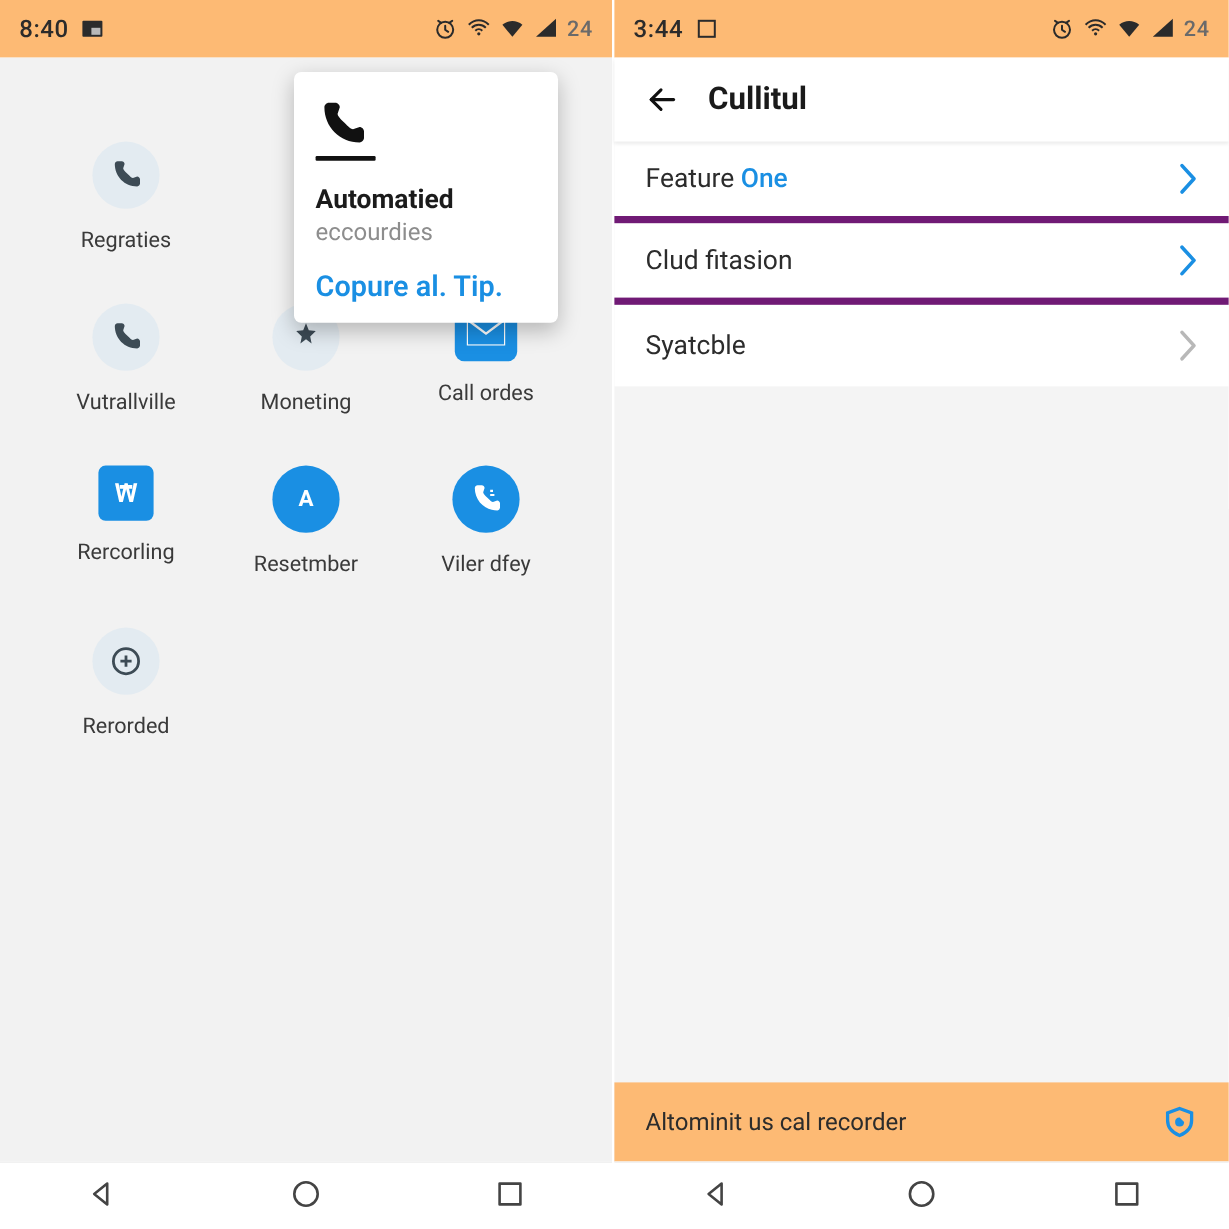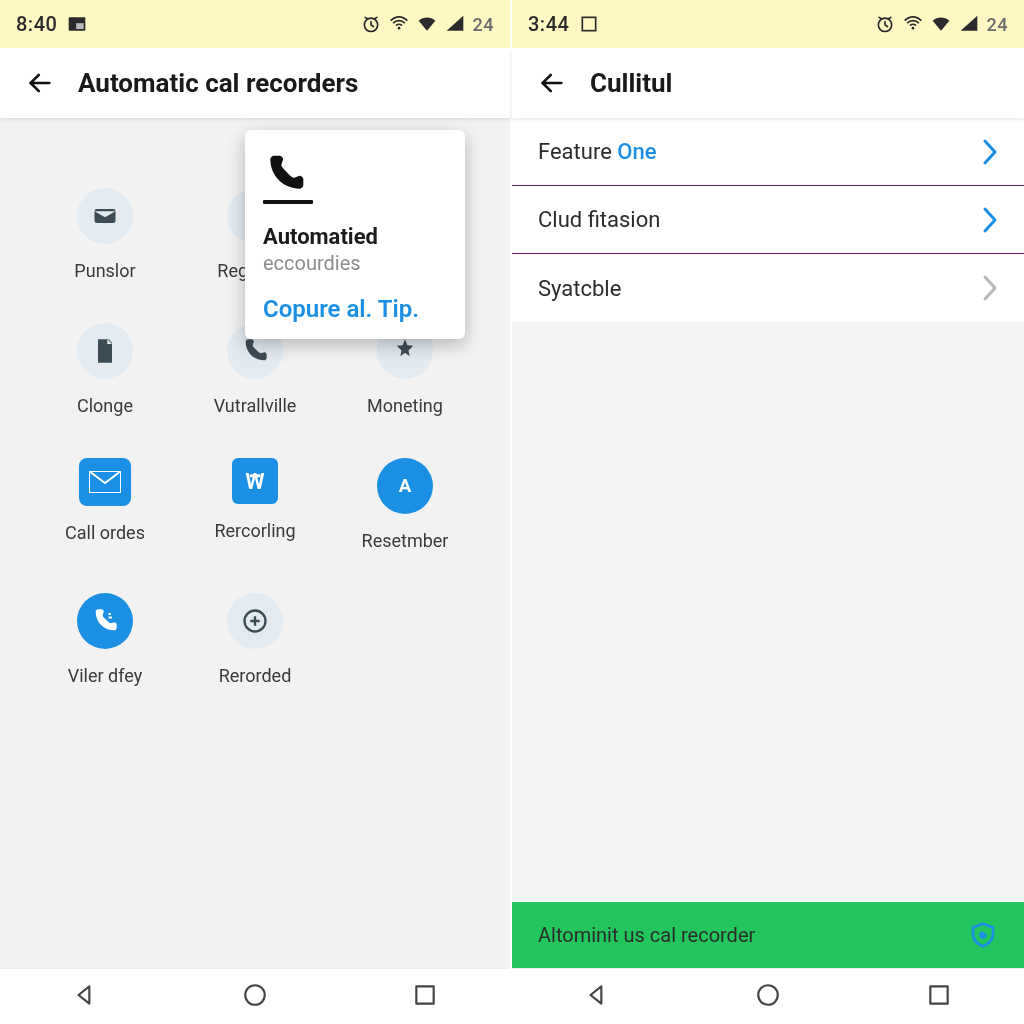--- a/index.html
+++ b/index.html
@@ -1,20 +1,20 @@
 <!DOCTYPE html>
 <html><head>
 <meta charset="utf-8">
 <style>
   * { box-sizing: border-box; margin: 0; padding: 0; }
   html, body { width: 1024px; height: 1024px; font-family: -apple-system, Roboto, Arial, sans-serif; background: #fff; }
   .canvas { display: flex; width: 1024px; height: 1024px; }
   .phone { width: 512px; height: 1024px; display: flex; flex-direction: column; position: relative; }
   .phone.left { border-right: 2px solid #fff; }
-  .status-bar { height: 48px; background: #fef9c3; display: flex; align-items: center; justify-content: space-between; padding: 15px 16px; color: #2b2b2b; font-size: 20px; font-weight: 500; letter-spacing: .5px; }
+  .status-bar { height: 48px; background: #fdba74; display: flex; align-items: center; justify-content: space-between; padding: 15px 16px; color: #2b2b2b; font-size: 20px; font-weight: 500; letter-spacing: .5px; }
   .status-left { display: flex; align-items: center; gap: 10px; }
   .status-right { display: flex; align-items: center; gap: 8px; }
   .status-icon { width: 20px; height: 20px; fill: #2b2b2b; }
   .status-pct { font-size: 18px; font-weight: 500; color:#6a6a6a; }
   .app-bar { height: 70px; background: #fff; display: flex; align-items: center; padding: 0 20px; box-shadow: 0 2px 3px rgba(0,0,0,0.08); position: relative; z-index: 2; }
   .back-btn { width: 40px; height: 40px; display:flex; align-items:center; justify-content:center; margin-right: 18px; }
   .back-btn svg { width: 28px; height: 28px; stroke:#111; stroke-width:2.2; fill:none; stroke-linecap:round; stroke-linejoin:round;}
   .app-title { font-size: 26px; font-weight: 700; color:#1a1a1a; }
   .body-area { flex:1; background:#f2f2f2; position: relative; overflow: hidden; }
   
@@ -30,30 +30,30 @@
   .tile .label { margin-top:16px; font-size:18px; color:#3a3a3a; text-align:center; }
   
   .popup { position:absolute; top:12px; left:245px; width:220px; background:#fff; border-radius:6px; box-shadow: 0 6px 18px rgba(0,0,0,0.25); padding: 22px 18px 16px; display:flex; flex-direction:column; align-items:flex-start; z-index:3;}
   .popup svg.phone-ic { width:44px; height:44px; fill:#111; margin-bottom:4px;}
   .popup .under { width:50px; height:4px; background:#111; border-radius:1px; margin-bottom:20px;}
   .popup .t1 { font-size:22px; font-weight:700; color:#1b1b1b;}
   .popup .t2 { font-size:20px; color:#8d8d8d; margin-top:2px;}
   .popup .link { margin-top:20px; font-size:24px; font-weight:600; color:#1a8fe3;}
   
   .list { background:#fff; }
-  .row { height:68px; display:flex; align-items:center; justify-content:space-between; padding: 0 26px; border-bottom:1px solid #701a75; }
+  .row { height:68px; display:flex; align-items:center; justify-content:space-between; padding: 0 26px; border-bottom:6px solid #701a75; }
   .row:last-child { border-bottom:none;}
   .row .txt { font-size:22px; color:#2c2c2c; }
   .row .txt .accent { color:#1a8fe3; font-weight:500;}
   .chev { width:16px; height:28px; }
   .chev svg { width:16px; height:28px; stroke:#1a8fe3; stroke-width:3; fill:none; stroke-linecap:round; stroke-linejoin:round;}
   .chev.muted svg { stroke:#b8b8b8; }
   .right-body { background:#f4f4f4; flex:1; display:flex; flex-direction:column;}
   .right-body .list { margin-top:0; }
-  .bottom-strip { margin-top:auto; background:#22c55e; height:66px; display:flex; align-items:center; justify-content:space-between; padding:0 26px; }
+  .bottom-strip { margin-top:auto; background:#fdba74; height:66px; display:flex; align-items:center; justify-content:space-between; padding:0 26px; }
   .bottom-strip .txt { font-size:20px; color:#2c2c2c;}
   .shield { width:30px; height:30px; }
   .shield svg { width:30px; height:30px; fill:none; stroke:#1a8fe3; stroke-width:2.2; }
   
   .navbar { height:56px; background:#fff; display:flex; align-items:center; justify-content:space-around; border-top:1px solid #eee;}
   .navbar svg { width:26px; height:26px; stroke:#444; stroke-width:2; fill:none; stroke-linejoin:round; stroke-linecap:round;}
 </style>
 </head>
 <body>
 
@@ -83,40 +83,22 @@
           </svg>
         <svg class="status-icon" viewBox="0 0 24 24">
             <path d="M12 20 2 8c6-5 14-5 20 0z" fill="#2b2b2b"></path>
           </svg>
         <svg class="status-icon" viewBox="0 0 24 24">
             <path d="M2 20h20V2z" fill="#2b2b2b"></path>
           </svg>
         <span class="status-pct">24</span>
       </div>
     </div>
-    <div class="app-bar">
-      <div class="back-btn">
-        <svg viewBox="0 0 24 24">
-            <path d="M20 12H4"></path>
-            <path d="M11 5l-7 7 7 7"></path>
-          </svg>
-      </div>
-      <div class="app-title">Automatic cal recorders</div>
-    </div>
     <div class="body-area">
       <div class="grid">
-        <div class="tile">
-          <div class="circle">
-              <svg viewBox="0 0 24 24">
-                <rect x="3" y="6" width="18" height="12" rx="2"></rect>
-                <path d="M3 8l9 5 9-5" fill="#e3ebf1"></path>
-              </svg>
-            </div>
-          <div class="label">Punslor</div>
-        </div>
         <div class="tile">
           <div class="circle">
               <svg viewBox="0 0 24 24">
                 <path d="M6 2c-1 0-2 1-2 2 0 9 7 16 16 16 1 0 2-1 2-2v-3c0-1-1-2-2-2l-3 1c-1 0-2-1-4-3s-3-3-3-4l1-3c0-1-1-2-2-2z"></path>
               </svg>
             </div>
           <div class="label">Regraties</div>
         </div>
         <div class="tile" style="visibility:hidden;">
           <div class="circle"></div>

